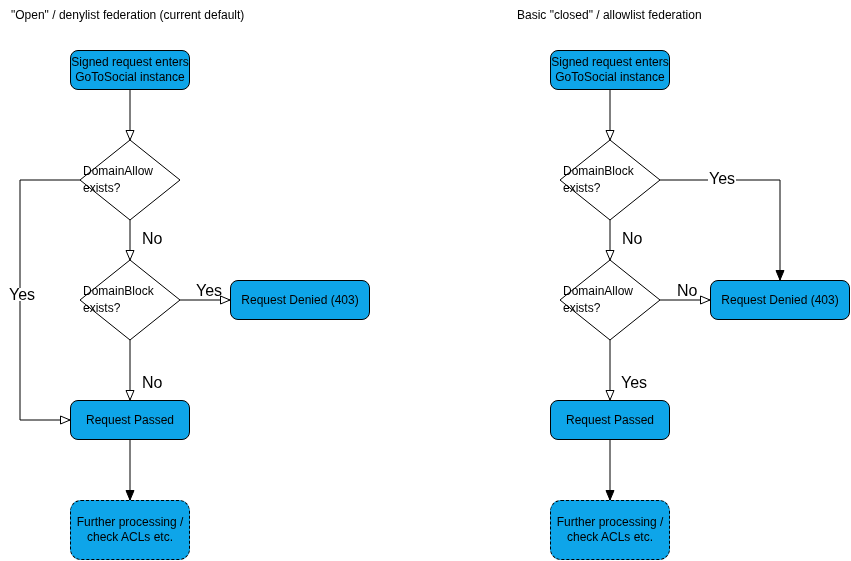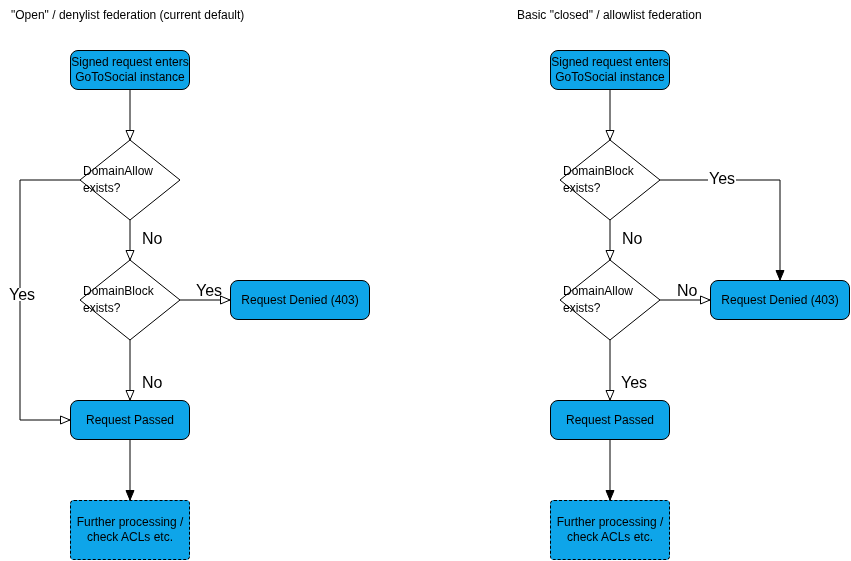--- a/index.html
+++ b/index.html
@@ -9,21 +9,21 @@
   }
   .canvas svg{position:absolute;left:0;top:0;}
   .title{position:absolute;font-size:12px;white-space:pre;}
   .node{
     position:absolute;background:#0ea5e9;border:1px solid #000000;
     display:flex;align-items:center;justify-content:center;
     text-align:center;font-size:12px;line-height:15px;
     white-space:pre-line;box-sizing:border-box;
   }
   .rounded{border-radius:8px;}
-  .dashed{border-style:dashed;border-radius:4px;text-align:center;}
+  .dashed{border-style:dashed;border-radius:11px;text-align:center;}
   .diamond-label{
     position:absolute;font-size:12px;line-height:17px;
     white-space:pre-line;transform:translate(-50%,-50%);width:94px;
   }
   .edge-label{position:absolute;font-size:16px;line-height:13px;white-space:pre;}
   .edge-label.bg{background:#ffffff;padding:0 1px;}
 </style>
 </head>
 <body>
 

